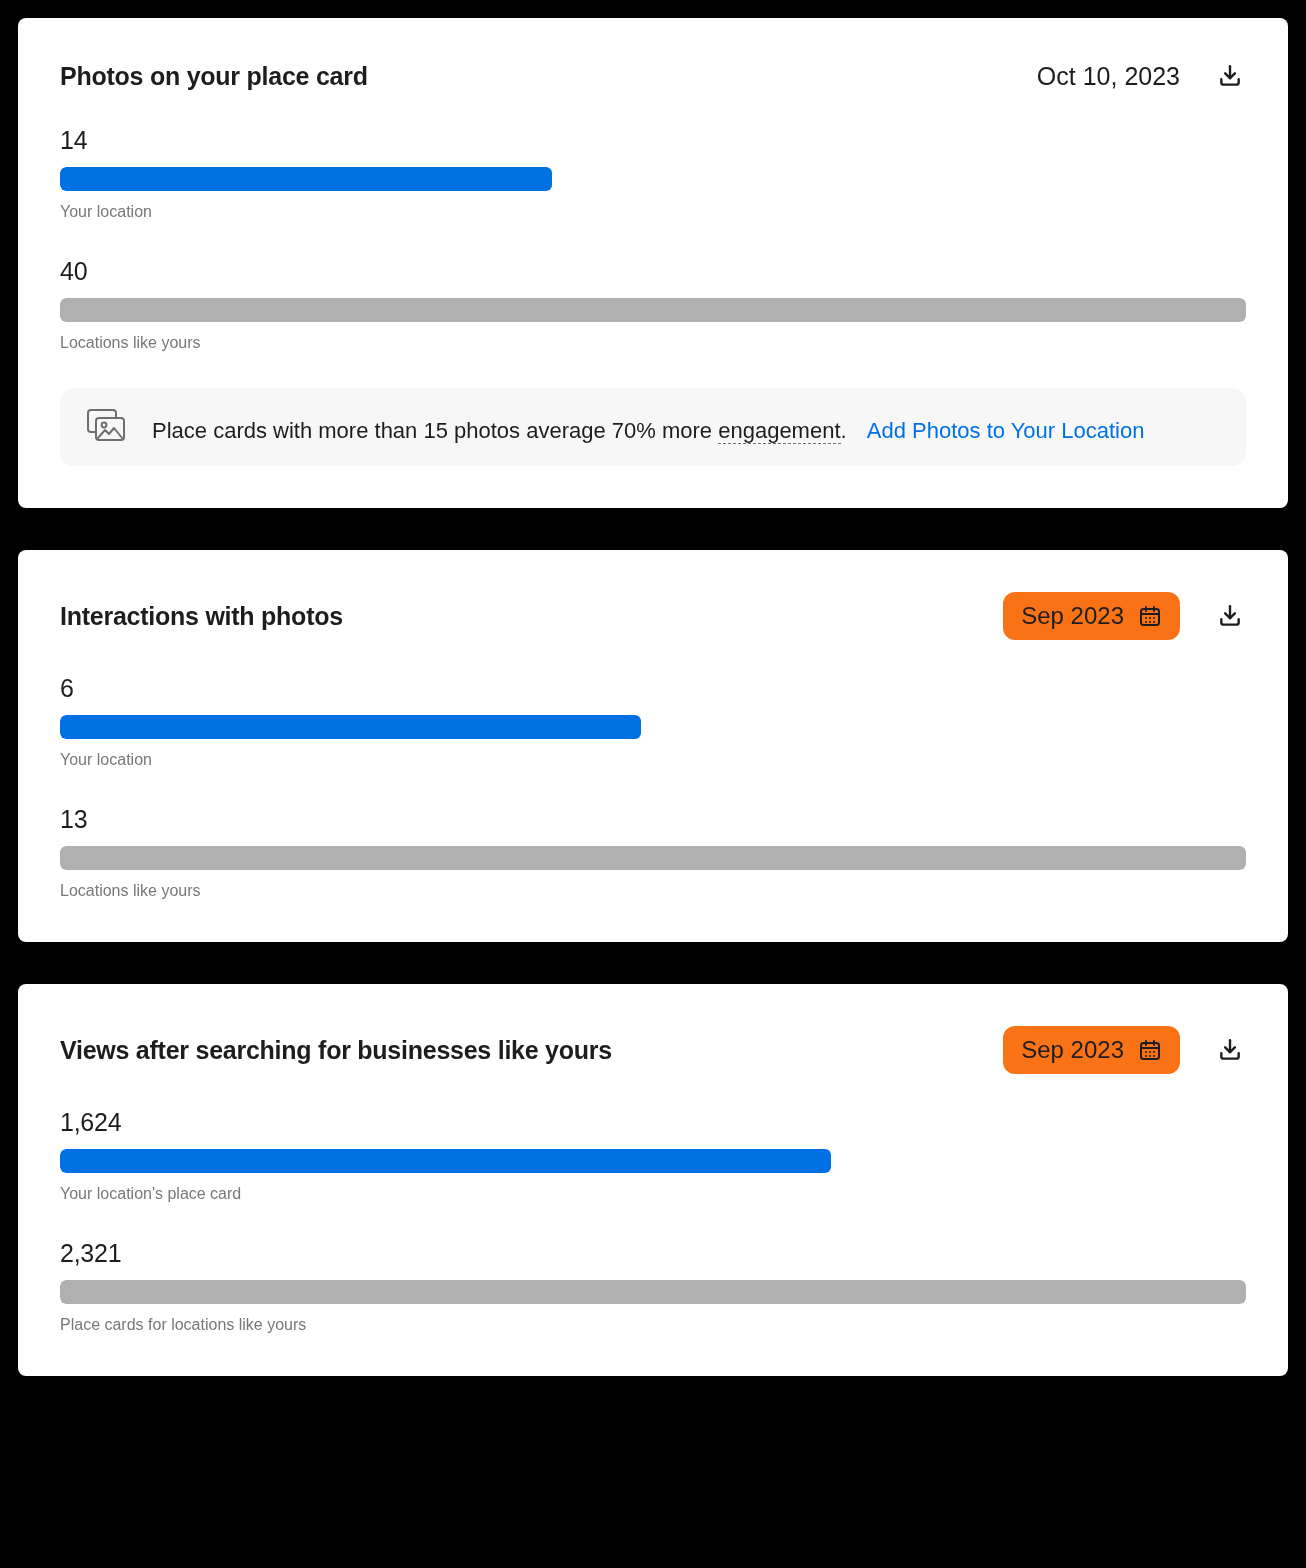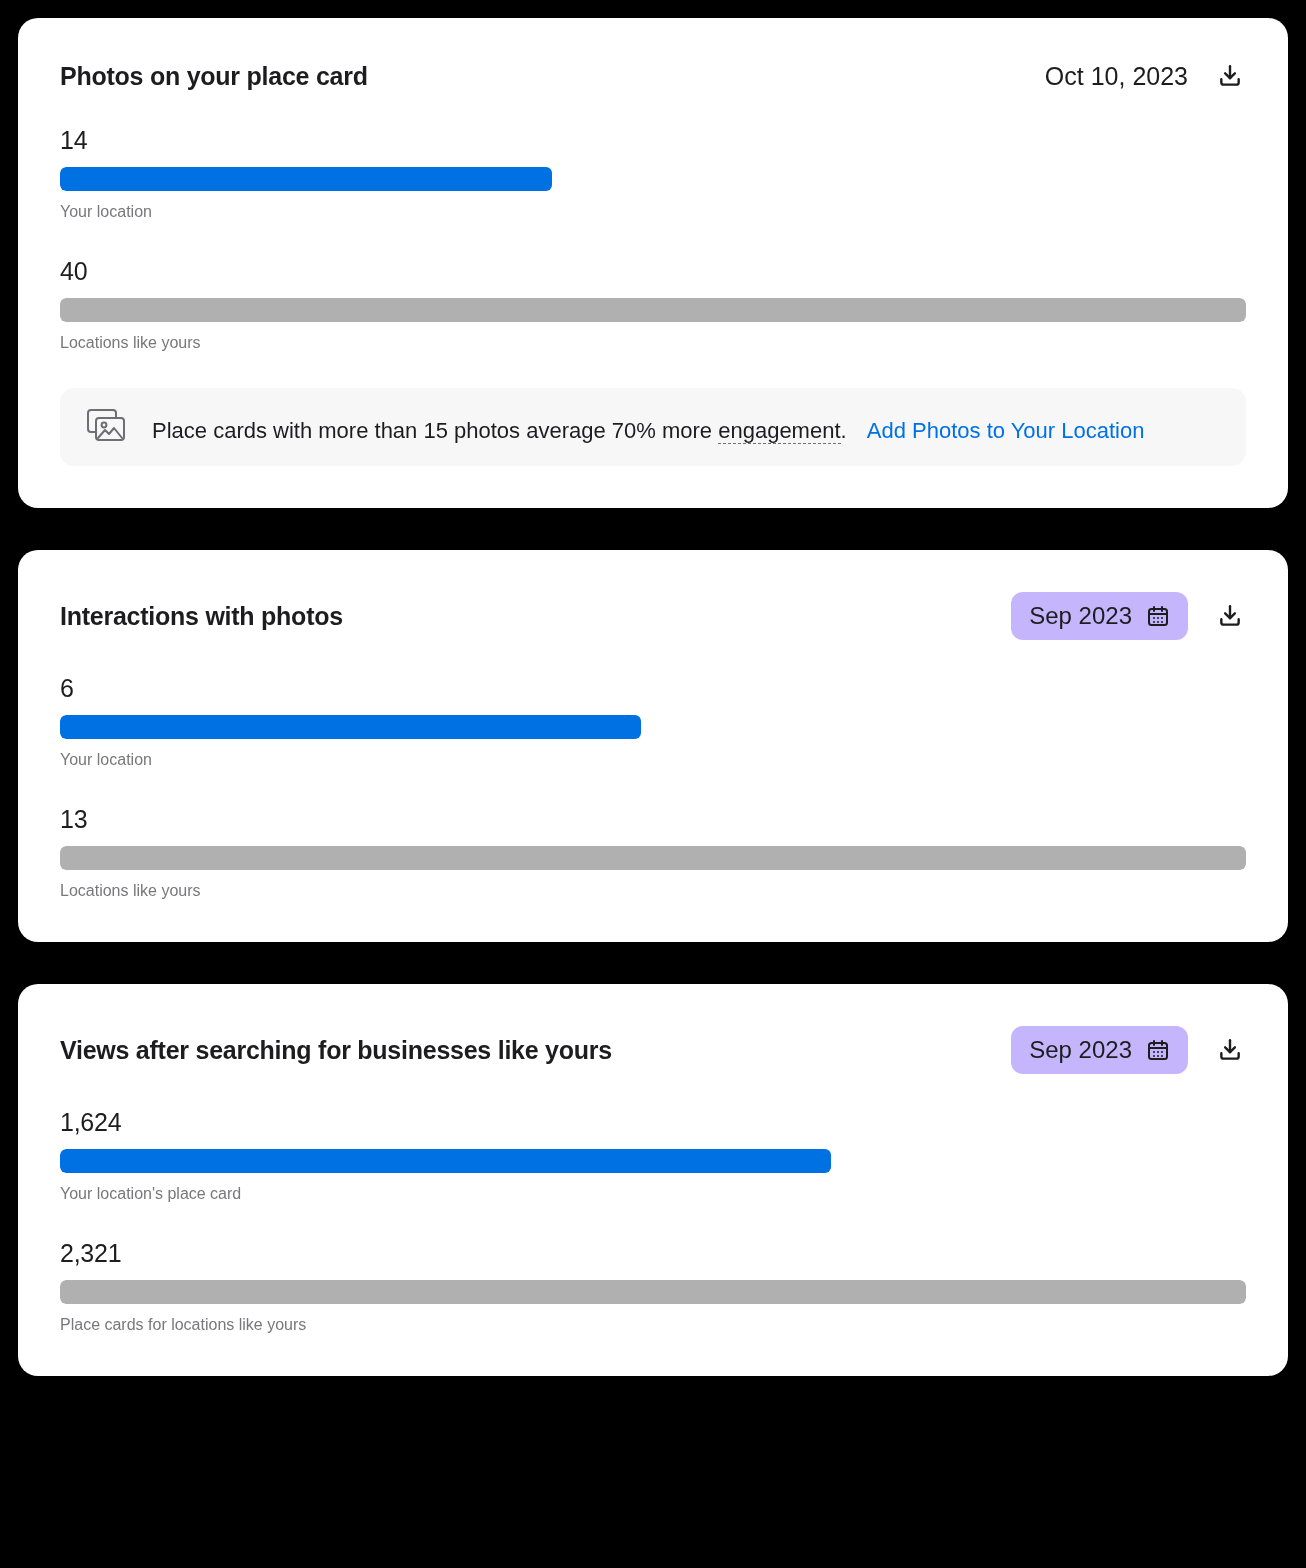--- a/index.html
+++ b/index.html
@@ -6,21 +6,21 @@
   html, body { background: #000; }
   body {
     font-family: -apple-system, BlinkMacSystemFont, "SF Pro Text", "Segoe UI", Helvetica, Arial, sans-serif;
     color: #1d1d1f;
     width: 1306px;
     padding: 18px;
   }
 
   .card {
     background: #fff;
-    border-radius: 20px;
+    border-radius: 8px;
     padding: 42px 42px 42px 42px;
     margin-bottom: 42px;
     position: relative;
   }
   .card:last-child { margin-bottom: 0; }
 
   .card-header {
     display: flex;
     align-items: center;
     justify-content: space-between;
@@ -28,34 +28,34 @@
   }
   .card-title {
     font-size: 25px;
     font-weight: 700;
     letter-spacing: -0.01em;
   }
 
   .header-right {
     display: flex;
     align-items: center;
-    gap: 26px;
+    gap: 34px;
   }
 
   .plain-date {
     font-size: 25px;
     font-weight: 500;
     color: #1d1d1f;
   }
 
   .date-pill {
     display: inline-flex;
     align-items: center;
     gap: 14px;
-    background: #c4b5fd;
+    background: #f97316;
     border-radius: 12px;
     padding: 10px 18px;
     font-size: 24px;
     font-weight: 500;
     color: #1d1d1f;
     cursor: pointer;
   }
 
   .icon-btn {
     display: inline-flex;

